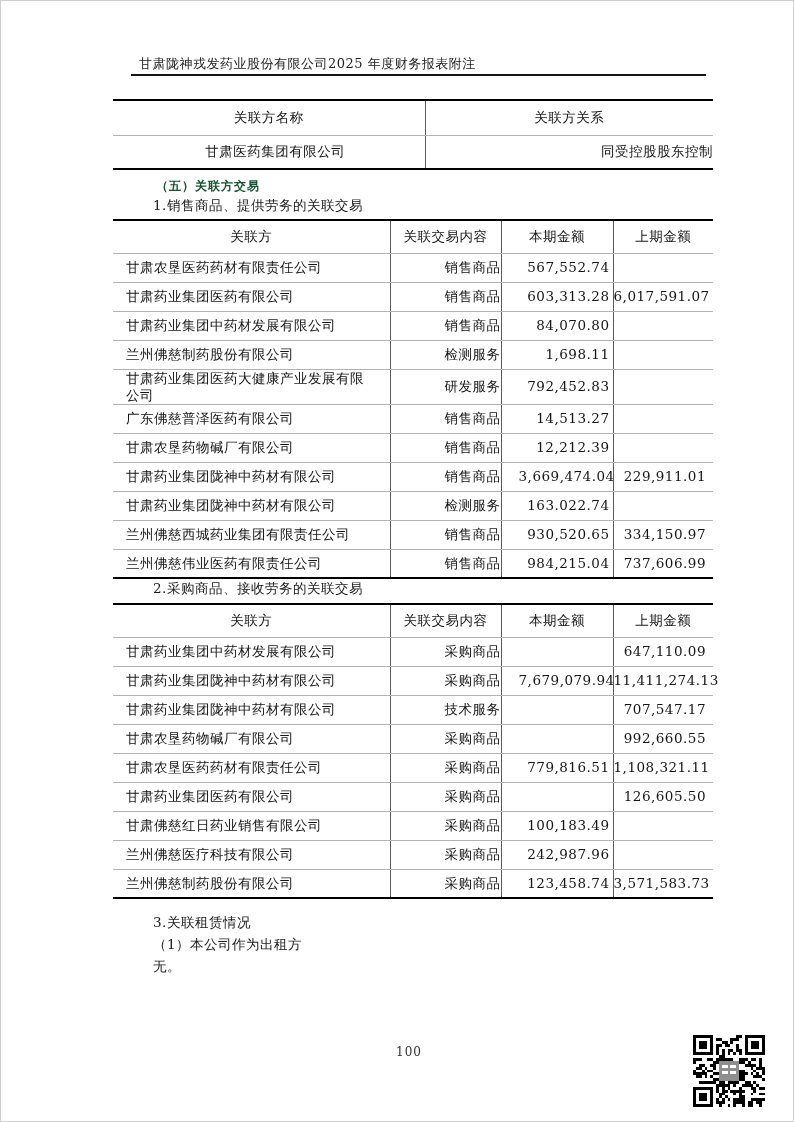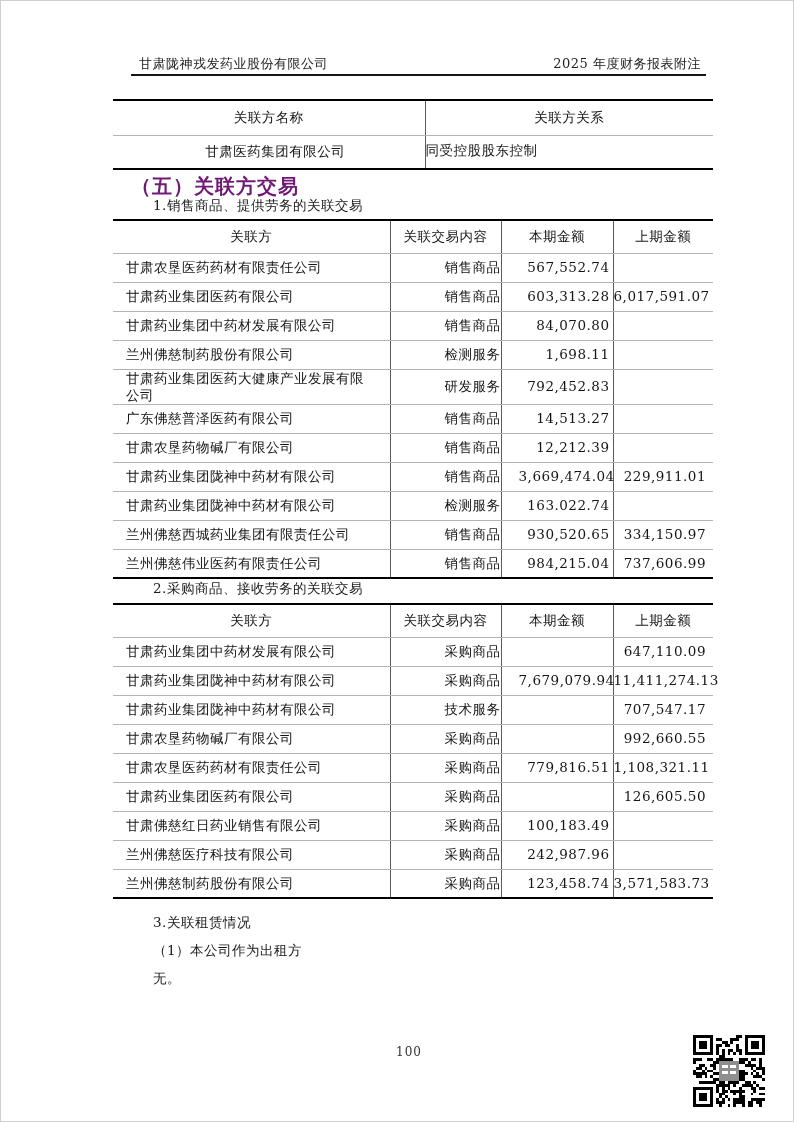--- a/index.html
+++ b/index.html
@@ -2,50 +2,50 @@
 <html><head>
 <meta charset="utf-8">
 <style>
   * { margin:0; padding:0; box-sizing:border-box; }
   body { background:#e8e8e8; font-family:"DejaVu Serif","Liberation Serif",serif; }
   .page { position:relative; width:794px; height:1122px; background:#ffffff; margin:0 auto;
           color:#1a1a1a; overflow:hidden; border:1px solid #cfcfcf; }
 
   
   .hdr { position:absolute; top:54px; left:138px; right:92px; display:flex;
-         justify-content:space-between; font-size:13px; letter-spacing:0.5px; color:#222; }
+         justify-content:flex-start; font-size:13px; letter-spacing:0.5px; color:#222; }
   .hdr-rule { position:absolute; top:73px; left:130px; width:575px; height:2px; background:#151515; }
 
   
   .content { position:absolute; top:98px; left:112px; width:600px; }
 
   table { border-collapse:collapse; table-layout:fixed; width:600px; font-size:13.5px; color:#151515; }
   .rpt { border-top:2.5px solid #000; border-bottom:2.5px solid #000; }
   .rpt th, .rpt td { border-bottom:1px solid #b3b3b3; vertical-align:middle;
                      letter-spacing:0.5px; line-height:17px; }
   .rpt th { font-weight:normal; text-align:center; height:33px; }
   .rpt td { height:29px; }
   .rpt th:not(:last-child), .rpt td:not(:last-child) { border-right:1px solid #5a5a5a; }
 
   
   .kv td:first-child { text-align:center; padding-left:13px; }
-  .kv td:last-child { text-align:left;font-family:Liberation Mono, monospace; }
+  .kv td:last-child { text-align:right; }
   .kv th { height:35px; }
   .kv td { height:34px; }
 
   
   .tx td:nth-child(1) { text-align:left; padding-left:13px; padding-right:24px; }
   .tx td:nth-child(2) { text-align:right; }
   .tx td:nth-child(3) { text-align:right; padding-right:3px;padding-left:17px; }
   .tx td:nth-child(4) { text-align:right; padding-right:7px; }
 
-  .sec-title { margin-top:7px; margin-left:18px; font-size:20px; font-weight:bold;
-               letter-spacing:1px; line-height:19px; color:#701a75; }
+  .sec-title { margin-top:7px; margin-left:43px; font-size:12px; font-weight:bold;
+               letter-spacing:1px; line-height:19px; color:#14532d; }
   .sub-title { margin-left:40px; font-size:13.5px; letter-spacing:0.5px; line-height:18px; }
-  .plain-line { margin-top:10px; margin-left:40px; font-size:13.5px; letter-spacing:0.5px; line-height:18px; }
+  .plain-line { margin-top:4px; margin-left:40px; font-size:13.5px; letter-spacing:0.5px; line-height:18px; }
   .tx-wrap1 { margin-top:5px; }
   .tx-wrap2 { margin-top:6px; }
 
   .page-number { position:absolute; top:1044px; left:108px; width:600px; text-align:center;
                  font-size:12px; color:#333; letter-spacing:1px; }
 
   .qr { position:absolute; top:1034px; left:692px; width:72px; height:72px; }
 </style>
 </head>
 <body>

